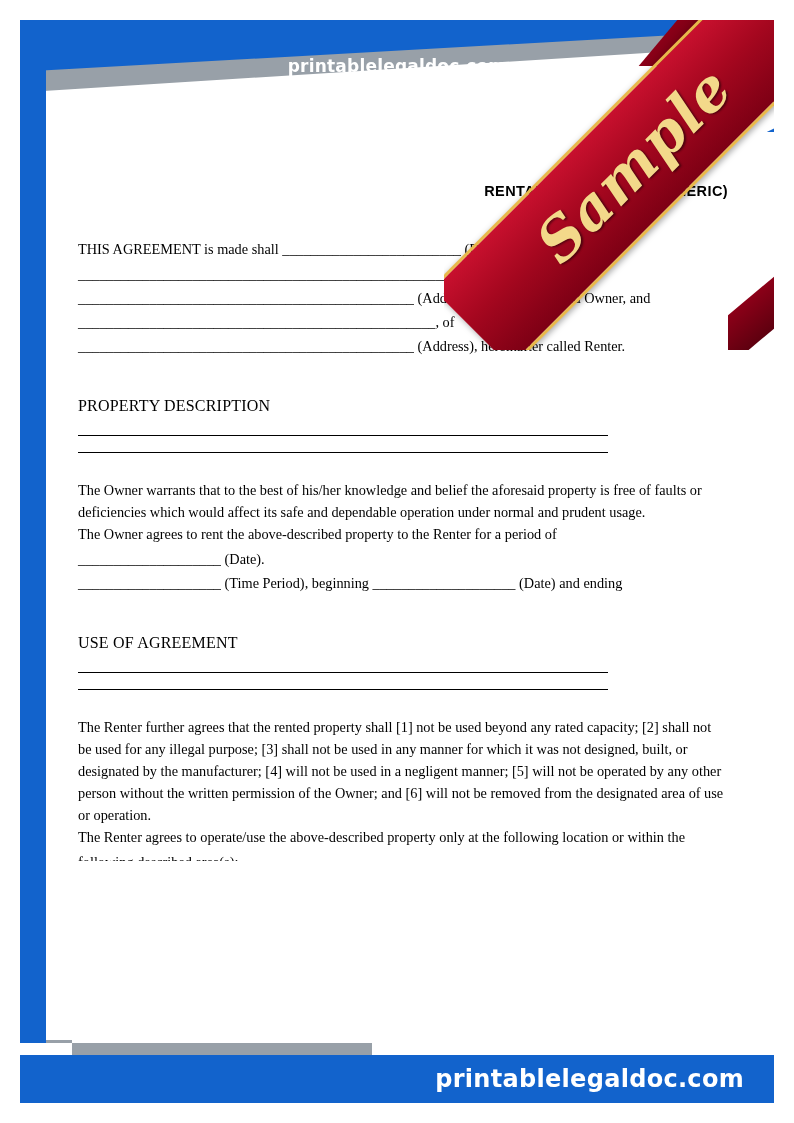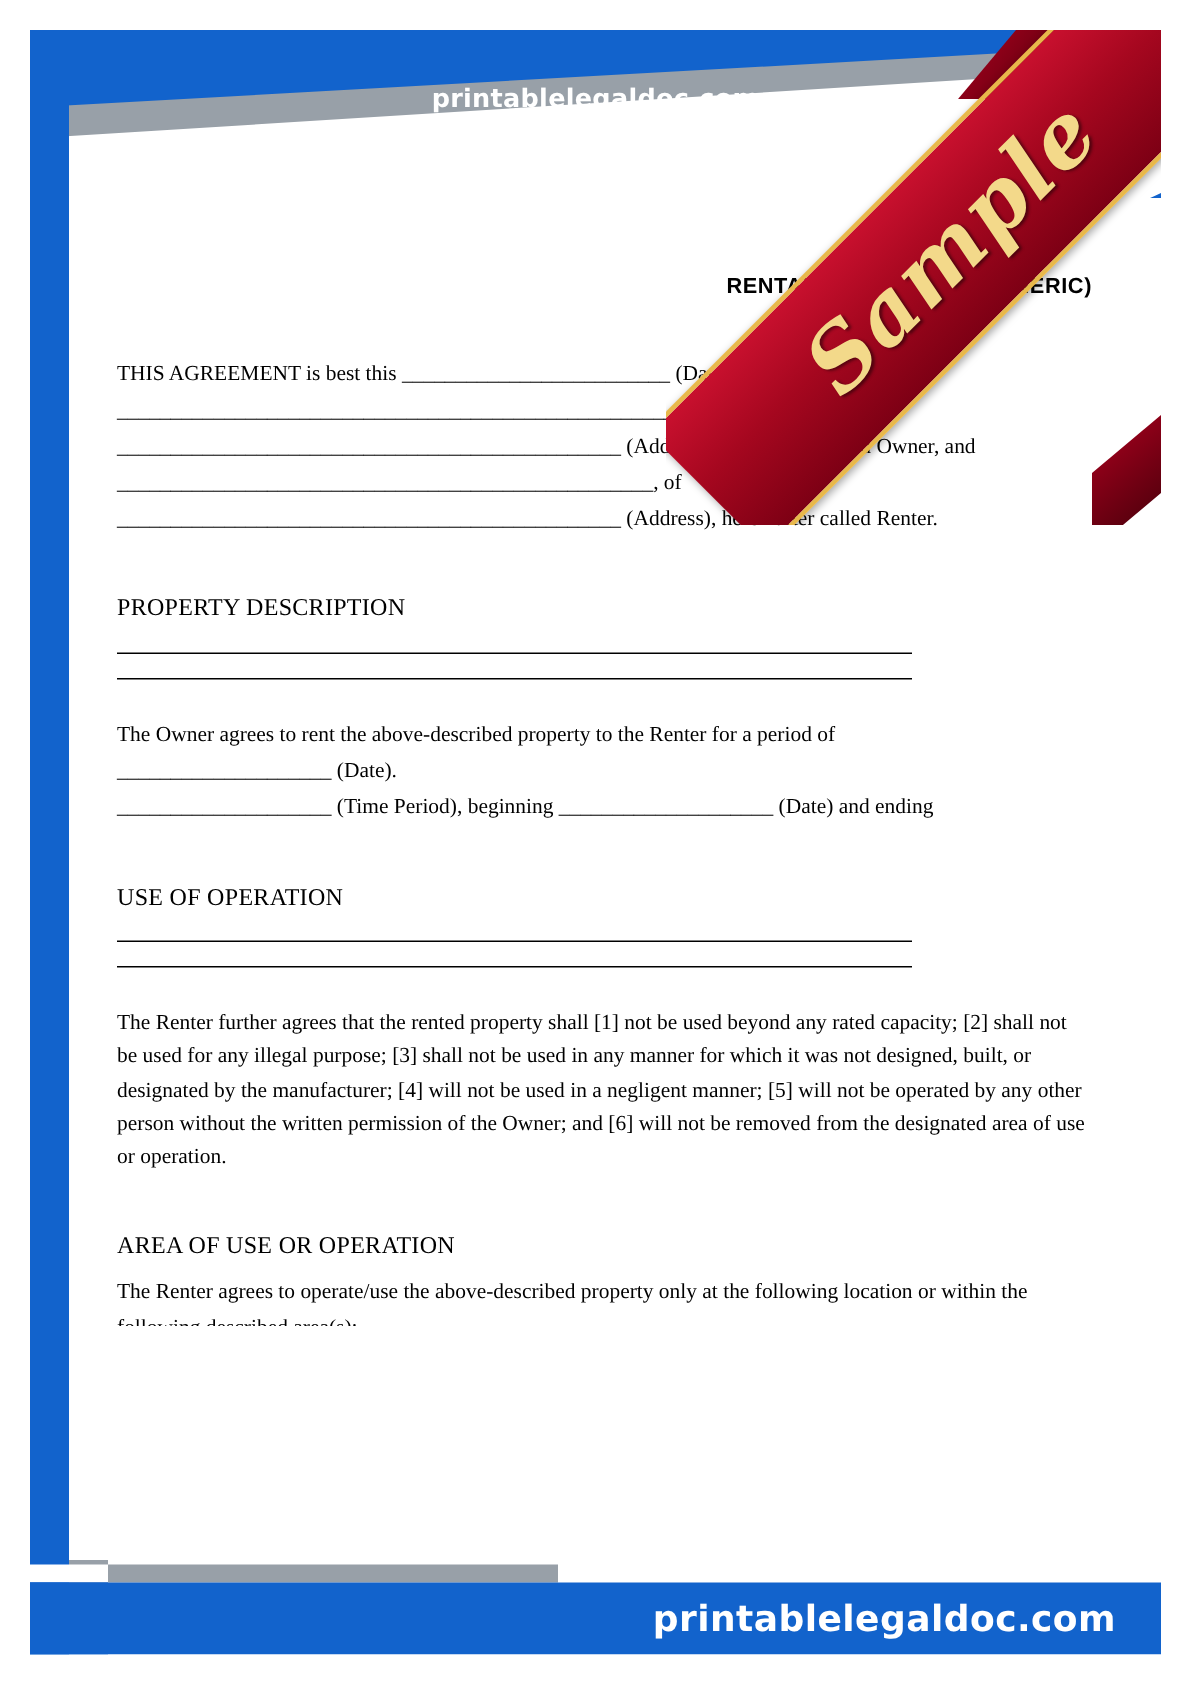--- a/index.html
+++ b/index.html
@@ -254,51 +254,51 @@
 
     <div class="left-stripe"></div>
     <div class="left-stripe-white"></div>
     <div class="left-grey-block"></div>
 
     <div class="doc">
 
       <div class="doc-title">RENTAL AGREEMENT (GENERIC)</div>
 
       <p class="para">
-        <span>THIS AGREEMENT is best this </span><span class="u">_________________________</span><span> (Date) between</span>
+        <span>THIS AGREEMENT is made shall </span><span class="u">_________________________</span><span> (Date) between</span>
       </p>
       <p class="para">
         <span class="u">_______________________________________________________________</span><span>, of</span>
       </p>
       <p class="para">
         <span class="u">_______________________________________________</span><span> (Address), hereinafter called Owner, and</span>
       </p>
       <p class="para">
         <span class="u">__________________________________________________</span><span>, of</span>
       </p>
       <p class="para">
         <span class="u">_______________________________________________</span><span> (Address), hereinafter called Renter.</span>
       </p>
 
       <div class="section-head">PROPERTY DESCRIPTION</div>
       <div class="rule-line short"></div>
       <div class="rule-line short"></div>
       <div class="spacer-lg"></div>
+      <p class="body-text">The Owner warrants that to the best of his/her knowledge and belief the aforesaid property is free of faults or deficiencies which would affect its safe and dependable operation under normal and prudent usage.</p>
 
       <p class="para">The Owner agrees to rent the above-described property to the Renter for a period of</p>
       <p class="para">____________________ (Date).</p>
       <p class="para">____________________ (Time Period), beginning ____________________ (Date) and ending</p>
 
-      <div class="section-head">USE OF OPERATION</div>
+      <div class="section-head">USE OF AGREEMENT</div>
       <div class="rule-line short"></div>
       <div class="rule-line short"></div>
       <div class="spacer-lg"></div>
       <p class="body-text">The Renter further agrees that the rented property shall [1] not be used beyond any rated capacity; [2] shall not be used for any  illegal purpose; [3] shall not be used in any manner for which it was not designed, built, or designated by the manufacturer; [4] will not be used in a negligent manner; [5] will not be operated by any other person without the written permission of the Owner; and [6] will not be removed from the designated area of use or operation.</p>
 
-      <div class="section-head">AREA OF USE OR OPERATION</div>
       <p class="para">The Renter agrees to operate/use the above-described property only at the following location or within the</p>
       <p class="para cut-off">following described area(s):</p>
     </div>
 
     <div class="footer-grey"></div>
     <div class="footer-white-notch"></div>
     <div class="footer-band">
       <div class="site-name-bottom">printablelegaldoc.com</div>
     </div>
     <div class="footer-left-blue"></div>

